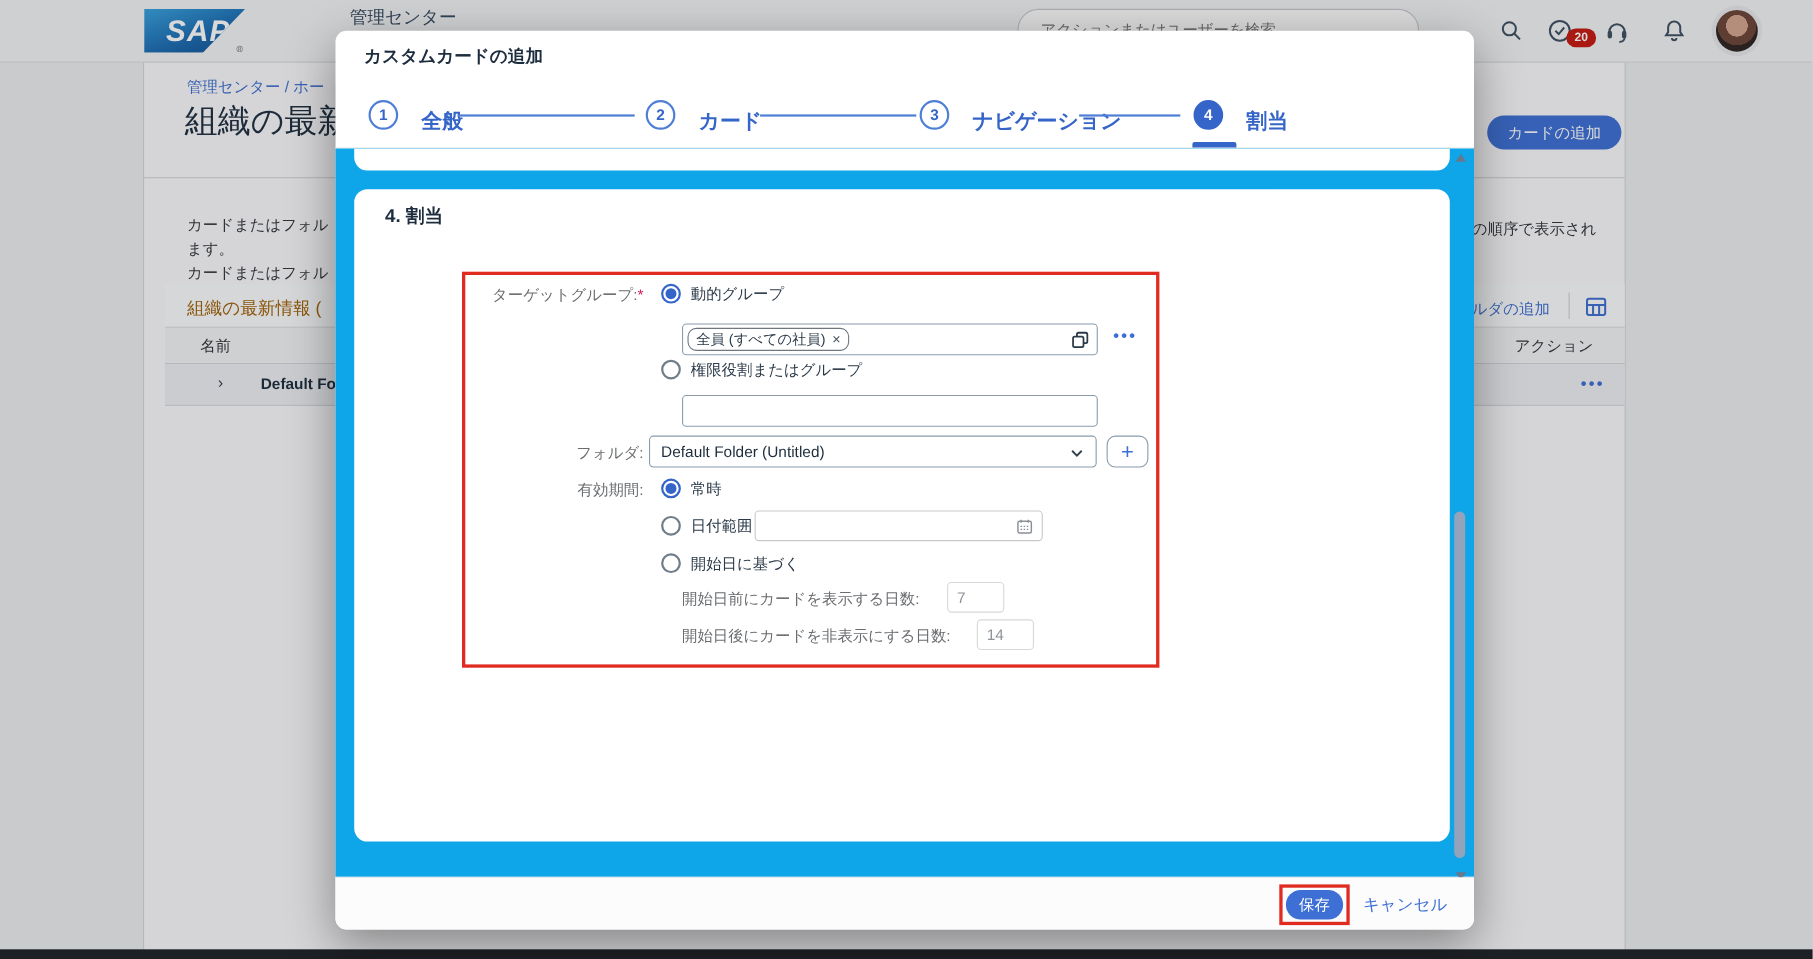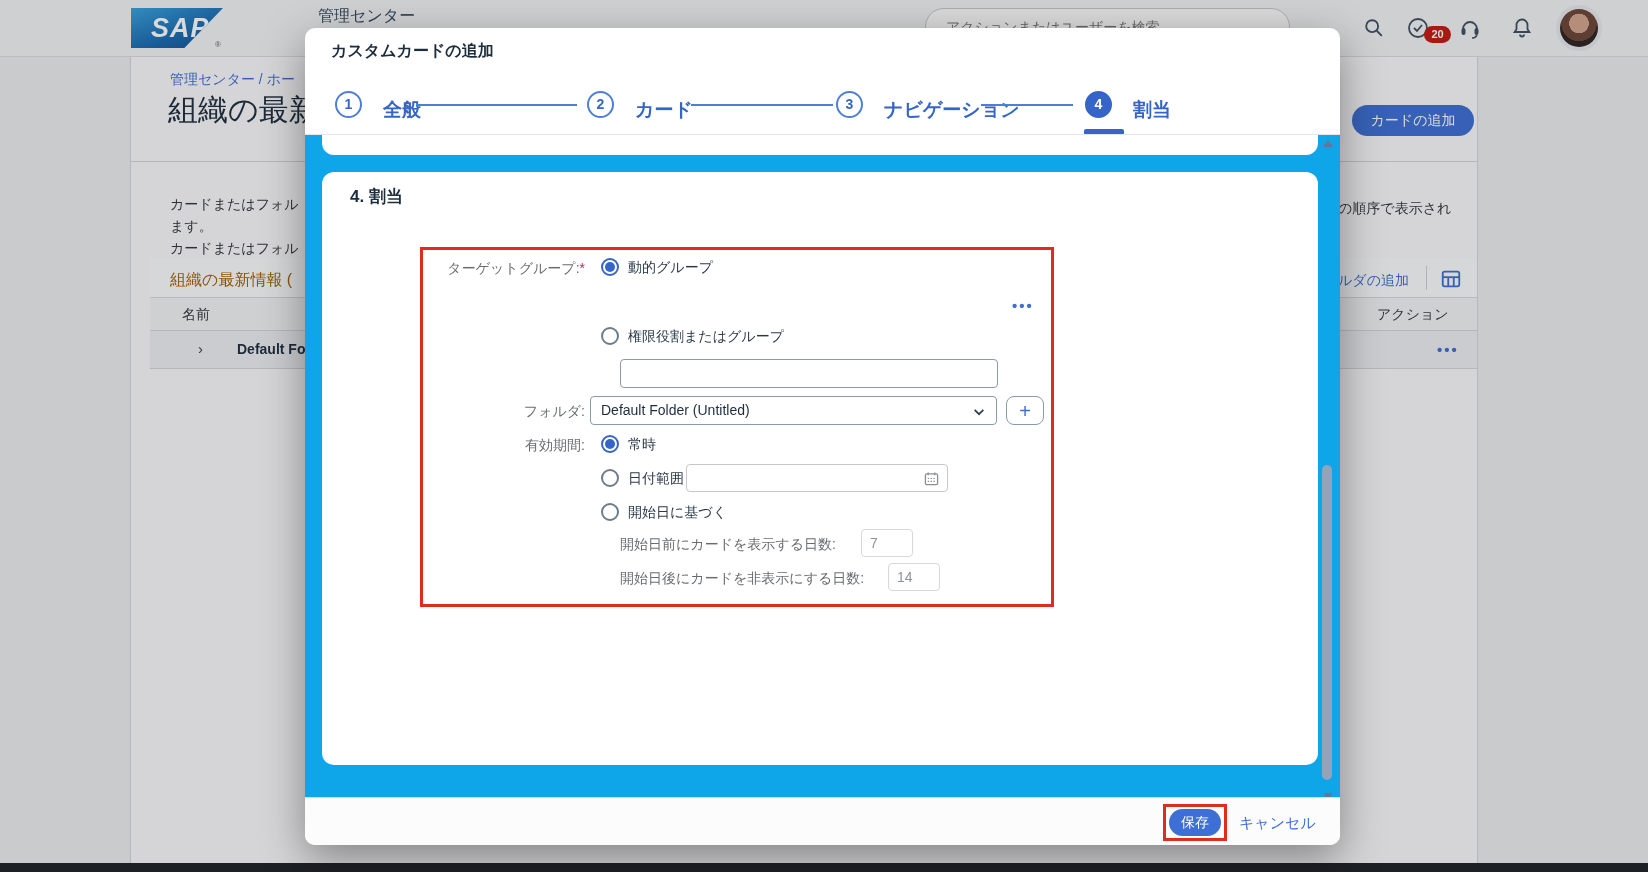--- a/index.html
+++ b/index.html
@@ -198,20 +198,32 @@
       <div class="card-remnant"></div>
 
       <div class="main-card">
         <div class="sec-heading">4. 割当</div>
         <div class="red-box"></div>
 
         <div class="flabel" style="left:108px;top:88px;width:155px;"><span>ターゲットグループ:</span><span class="req">*</span></div>
         <div class="radio checked" style="left:279px;top:86px;"></div>
         <div class="rlabel" style="left:306px;top:87px;">動的グループ</div>
 
+        <div class="fld token-field" style="position:absolute;">
+          <span class="chip">
+            <span>全員 (すべての社員)</span>
+            <span class="chip-x">×</span>
+          </span>
+          <span class="vh-icon">
+            <svg width="16" height="16" viewBox="0 0 16 16">
+                <rect x="5" y="1.5" width="9.5" height="9.5" rx="1.5" fill="none" stroke="currentColor" stroke-width="1.6"></rect>
+                <rect x="1.5" y="5" width="9.5" height="9.5" rx="1.5" fill="#fff" stroke="currentColor" stroke-width="1.6"></rect>
+              </svg>
+          </span>
+        </div>
         <span class="dots more-dots">•••</span>
 
         <div class="radio" style="left:279px;top:155px;"></div>
         <div class="rlabel" style="left:306px;top:156px;">権限役割またはグループ</div>
         <input class="fld" style="left: 298px; top: 187px; width: 378px; height: 29px;">
 
         <div class="flabel" style="left:148px;top:231px;width:115px;">フォルダ:</div>
         <div class="fld select" style="position:absolute;">
           <span class="val">Default Folder (Untitled)</span>
           <span class="chev">

